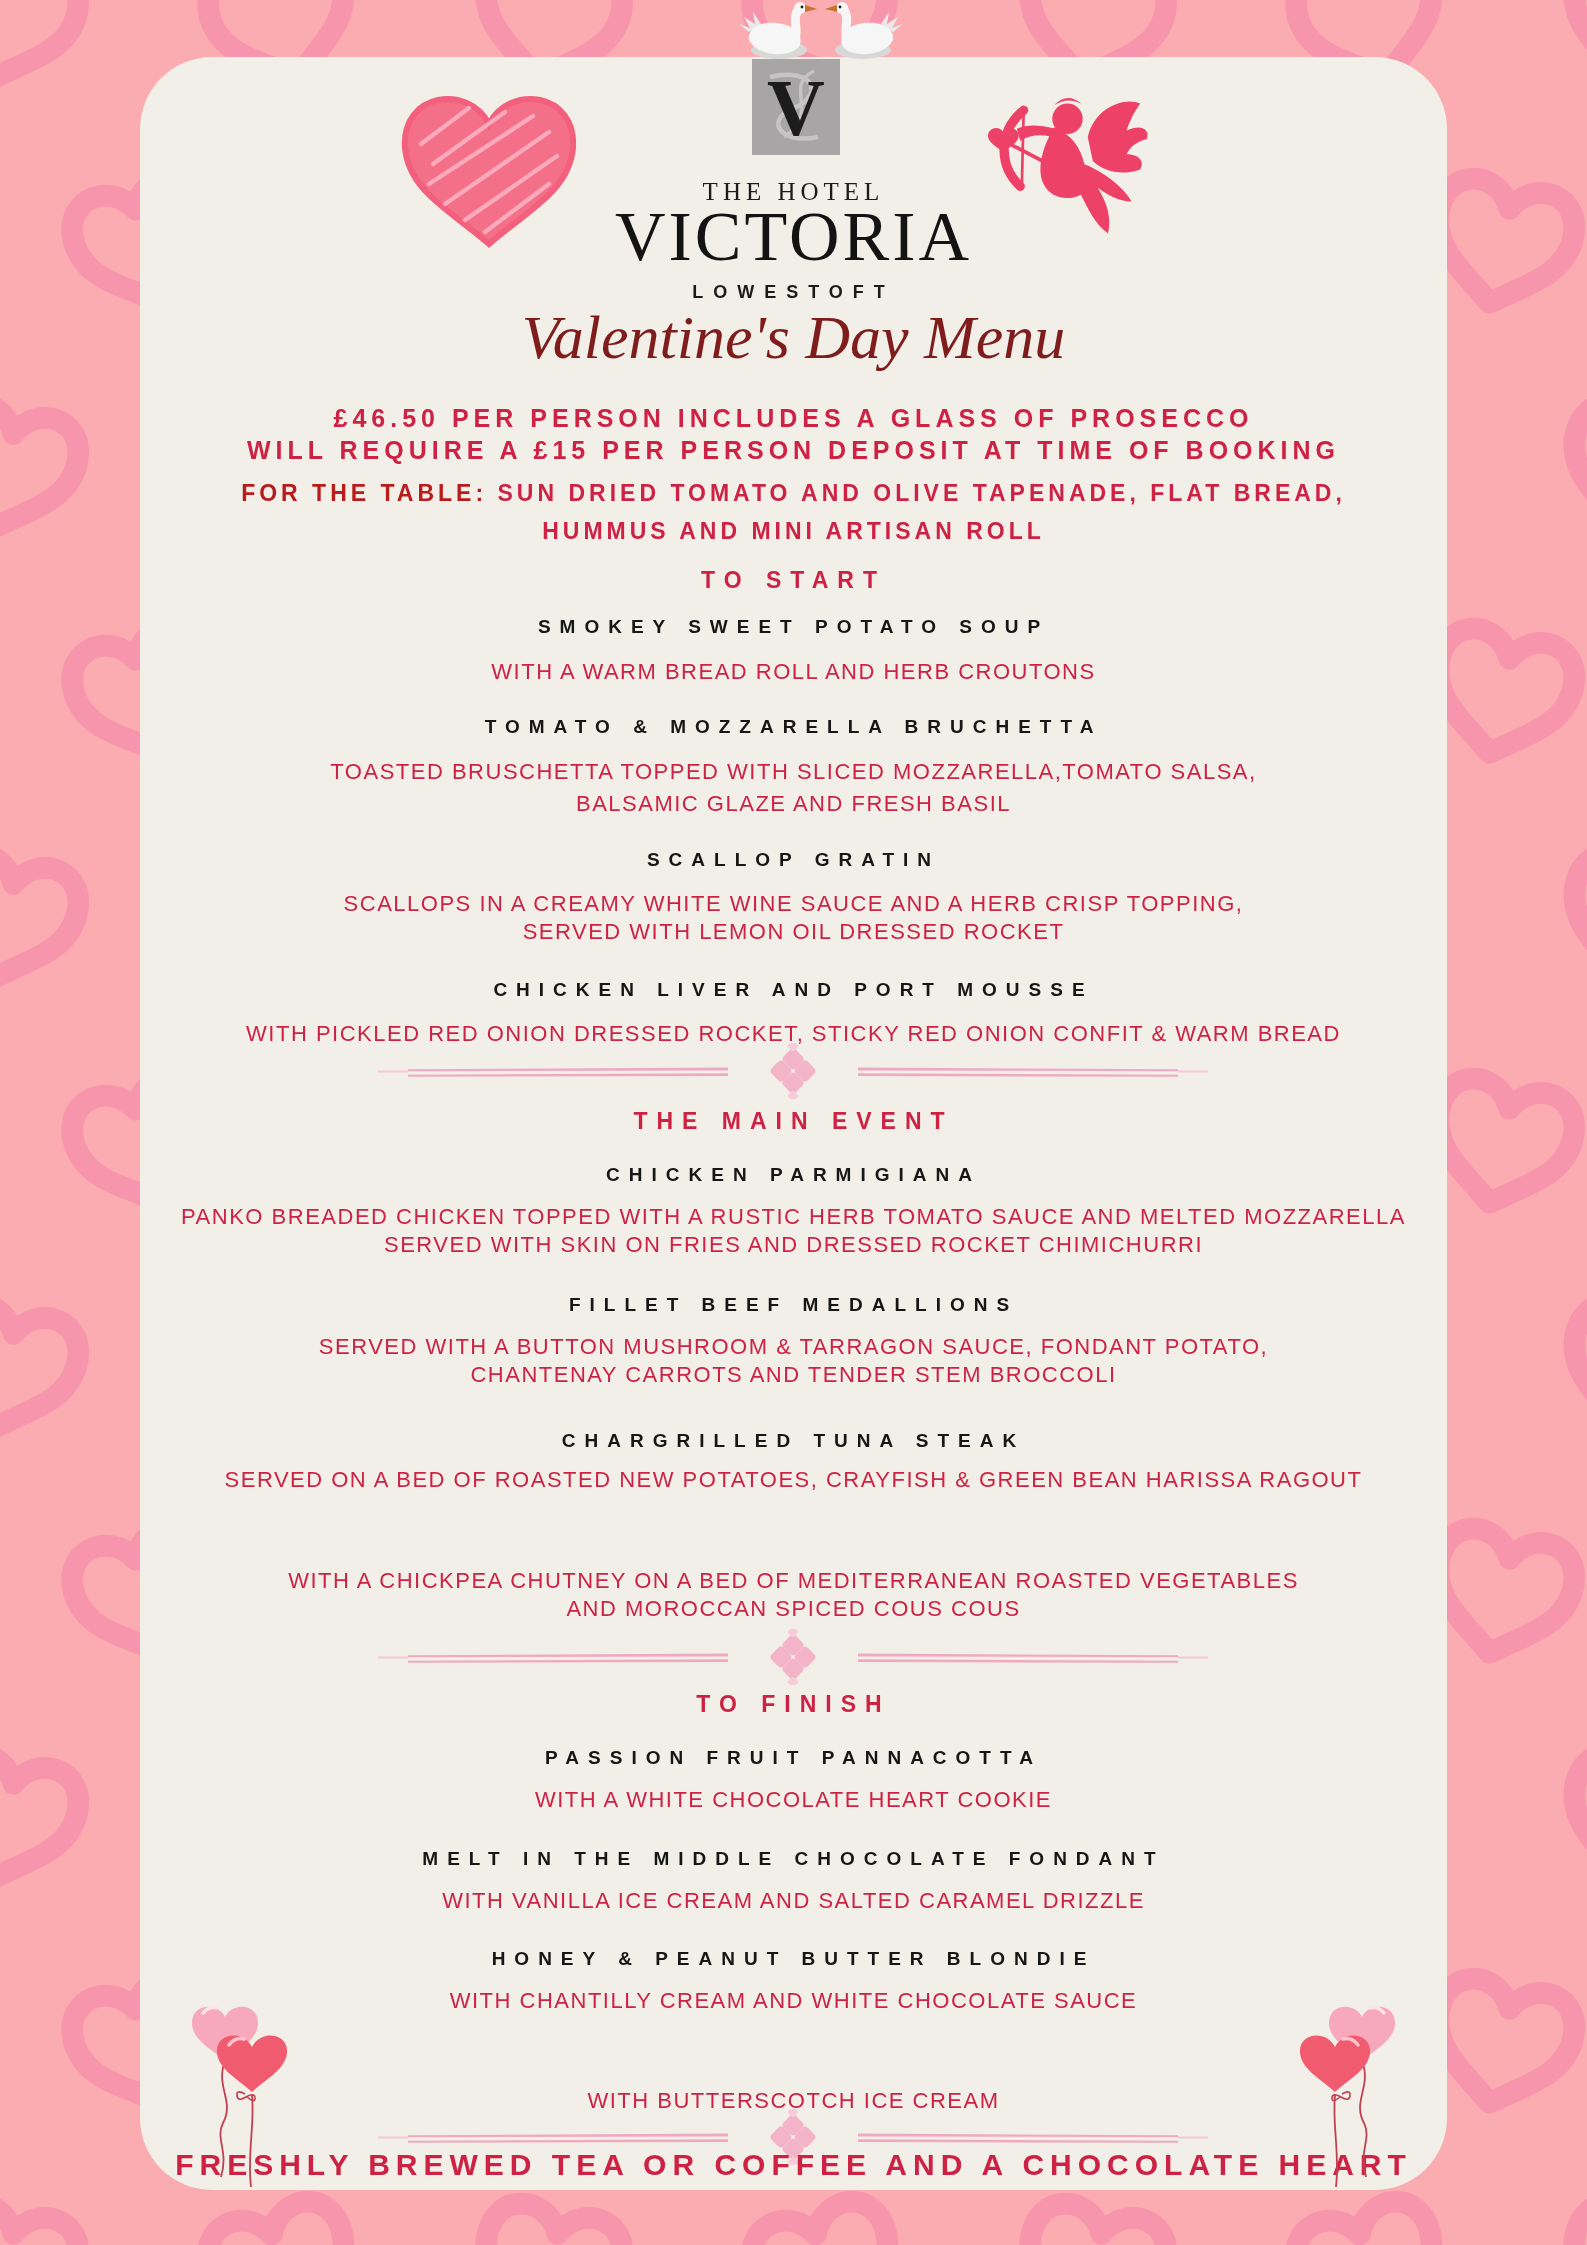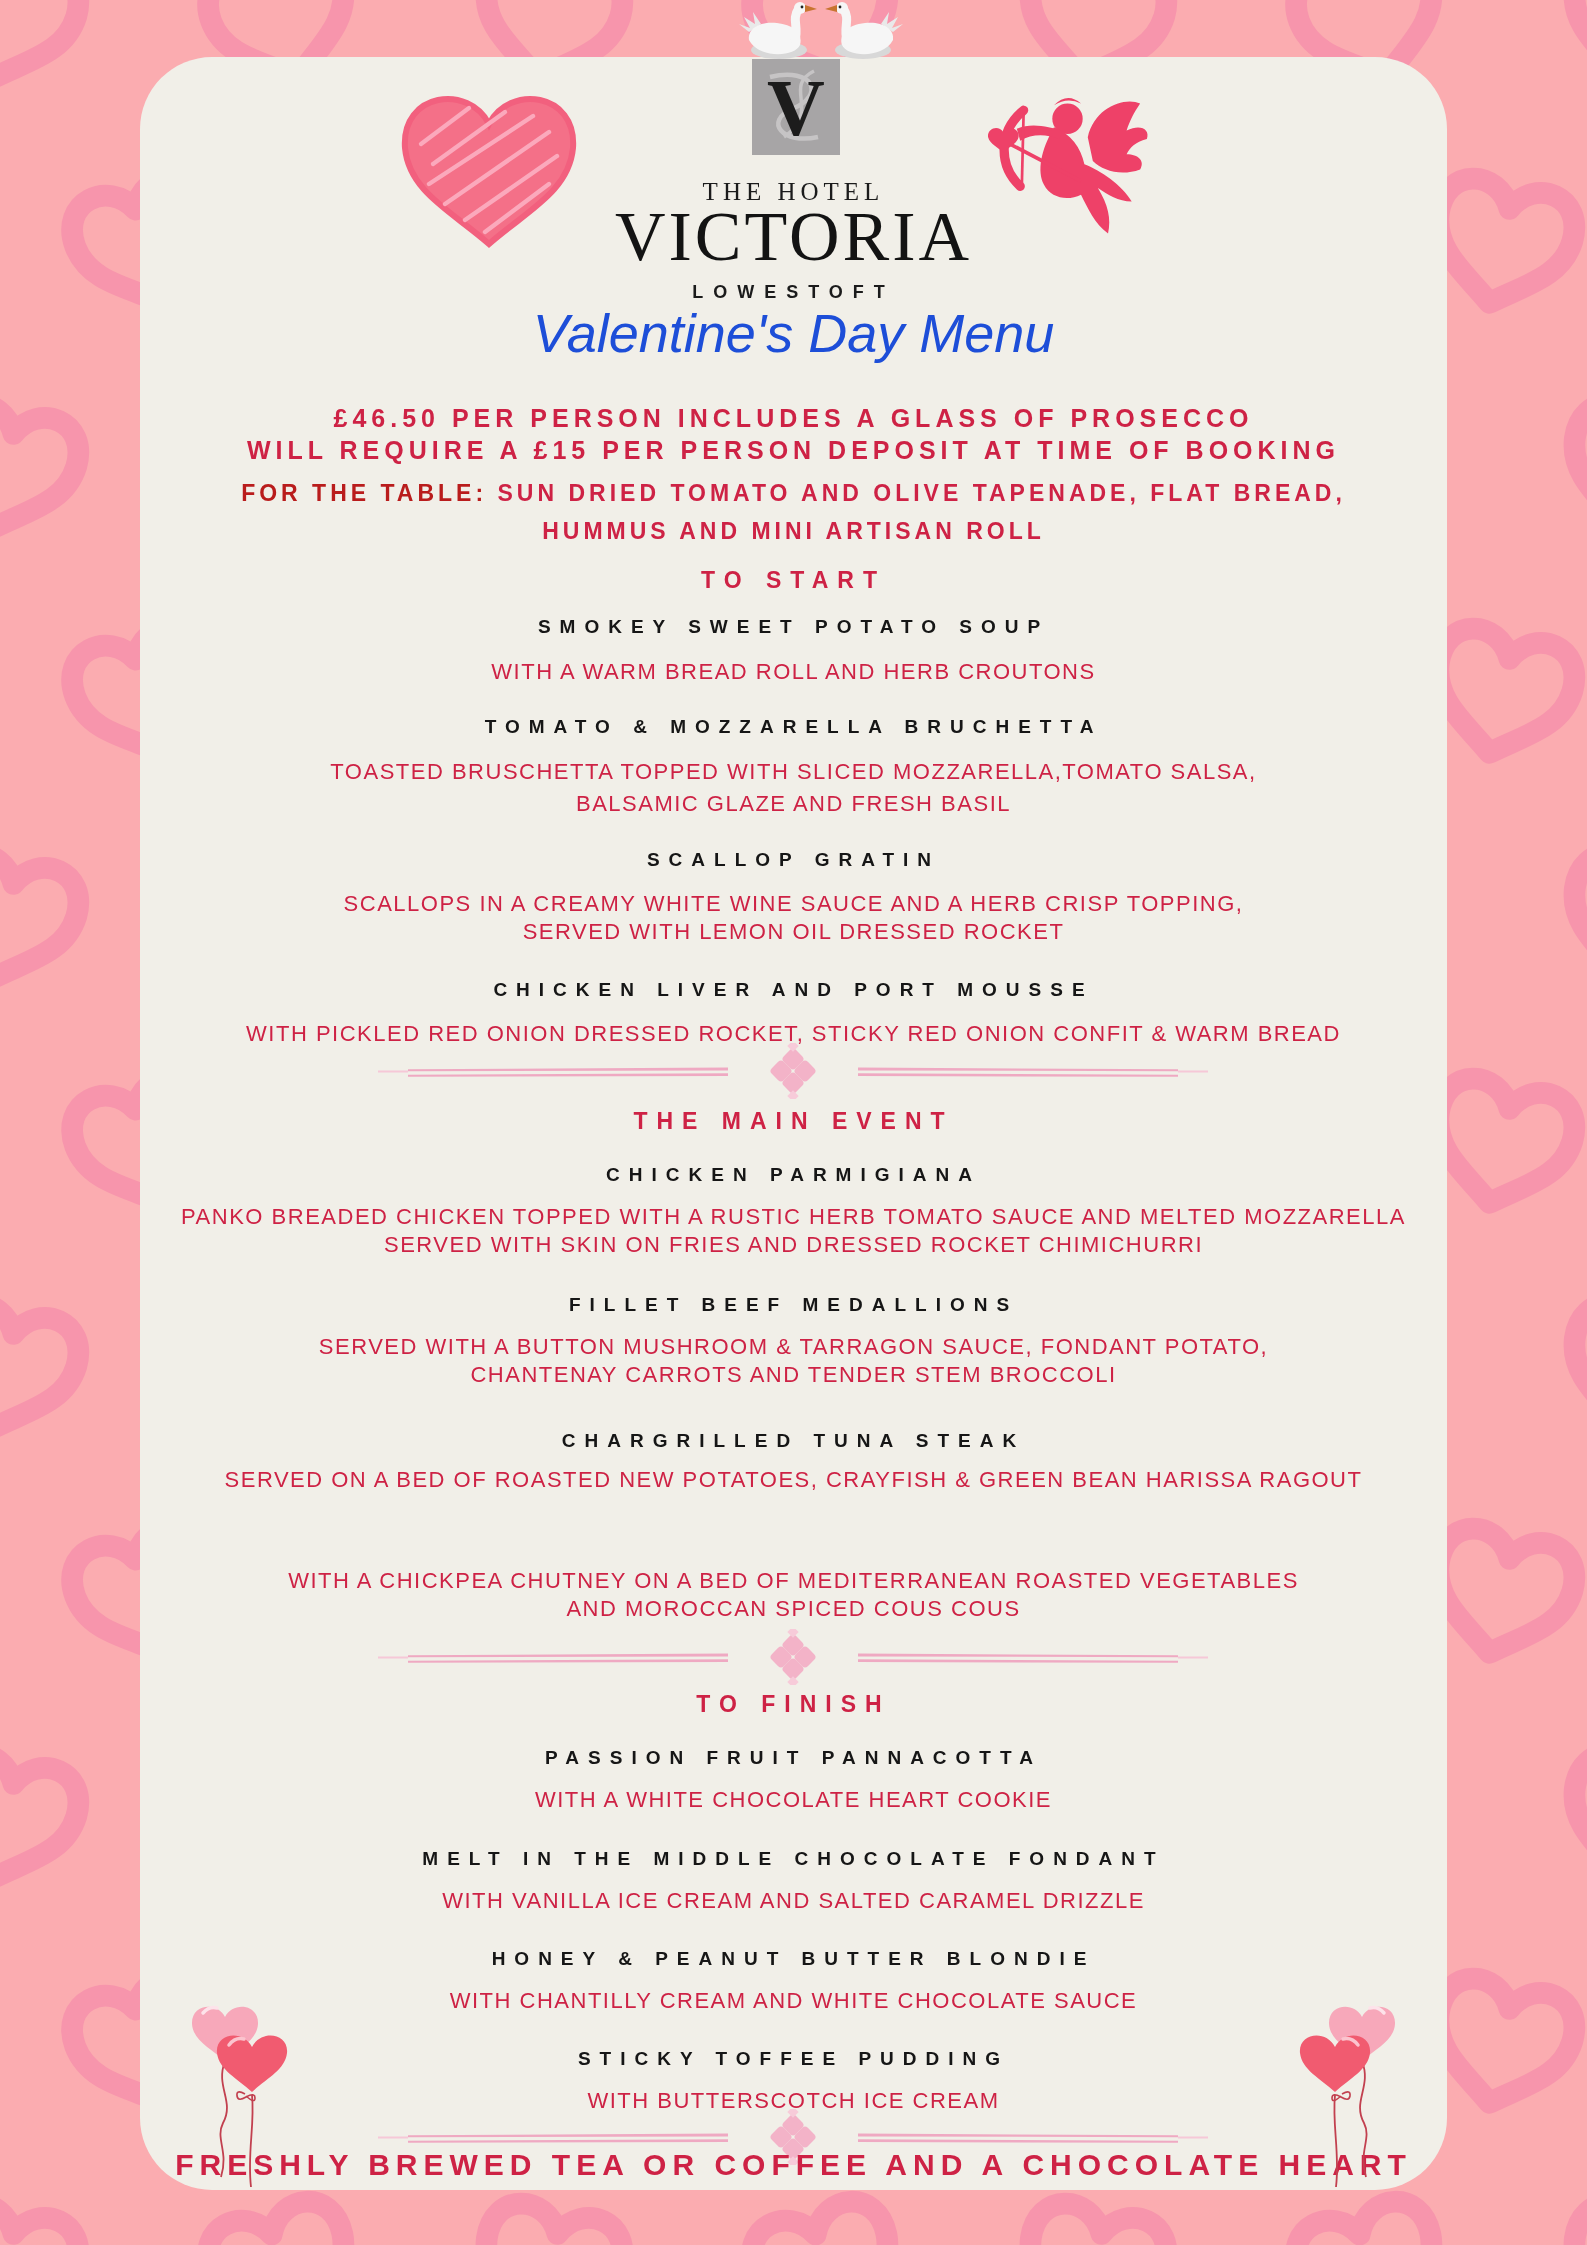--- a/index.html
+++ b/index.html
@@ -6,21 +6,21 @@
   .page{position:relative;width:1587px;height:2245px;background:#FBACB0;overflow:hidden;
         font-family:"Liberation Sans",sans-serif;}
   #bg-hearts{position:absolute;left:0;top:0;width:1587px;height:2245px;}
   .card{position:absolute;left:140px;top:57px;width:1307px;height:2133px;
         background:#F1EFE8;border-radius:72px;}
   .deco{position:absolute;}
   .abs{position:absolute;left:140px;width:1307px;text-align:center;white-space:nowrap;}
   .hotel-top{font-family:"Liberation Serif",serif;font-size:25px;letter-spacing:5px;color:#1b1b1b;}
   .hotel-name{font-family:"Liberation Serif",serif;font-size:70px;letter-spacing:3px;color:#131313;}
   .hotel-town{font-size:18px;font-weight:700;letter-spacing:10px;color:#1b1b1b;}
-  .script-title{font-family:Liberation Sans, sans-serif;font-style:italic;font-size:54px;color:#1d4ed8;}
+  .script-title{font-family:Liberation Serif, serif;font-style:italic;font-size:62px;color:#7f1d1d;}
   .price{font-size:25px;font-weight:700;letter-spacing:5px;color:#CE2245;}
   .table-line{font-size:23px;font-weight:700;letter-spacing:4px;color:#CE2245;}
   .table-label{color:#b91c1c;}
   .sec-head{font-size:23px;font-weight:700;letter-spacing:9px;color:#CE2245;}
   .dish-name{font-size:19px;font-weight:700;letter-spacing:9px;color:#161616;}
   .dish-line{font-size:22px;font-weight:400;letter-spacing:1.5px;color:#CE2245;}
   .footer-line{font-size:30px;font-weight:700;letter-spacing:6px;color:#CE2245;}
 </style>
 </head>
 <body>
@@ -241,21 +241,20 @@
     </g>
   </svg>
 
   <div class="abs sec-head" style="top:1691px">TO FINISH</div>
   <div class="abs dish-name" style="top:1747px">PASSION FRUIT PANNACOTTA</div>
   <div class="abs dish-line" style="top:1787px">WITH A WHITE CHOCOLATE HEART COOKIE</div>
   <div class="abs dish-name" style="top:1848px">MELT IN THE MIDDLE CHOCOLATE FONDANT</div>
   <div class="abs dish-line" style="top:1888px">WITH VANILLA ICE CREAM AND SALTED CARAMEL DRIZZLE</div>
   <div class="abs dish-name" style="top:1948px">HONEY &amp; PEANUT BUTTER BLONDIE</div>
   <div class="abs dish-line" style="top:1988px">WITH CHANTILLY CREAM AND WHITE CHOCOLATE SAUCE</div>
-  <div class="abs dish-name" style="top:2048px">STICKY TOFFEE PUDDING</div>
   <div class="abs dish-line" style="top:2088px">WITH BUTTERSCOTCH ICE CREAM</div>
 
   <svg class="deco" style="left:378px;top:2109px" width="830" height="56" viewBox="0 0 830 56">
     <g fill="#EFA9C2">
       <polygon points="30,26.2 350,24.6 350,27.4 30,28.2"></polygon>
         <polygon points="30,31.8 350,30.2 350,33 30,33.8"></polygon>
       <polygon points="800,26.2 480,24.6 480,27.4 800,28.2"></polygon>
         <polygon points="800,31.8 480,30.2 480,33 800,33.8"></polygon>
       <rect x="0" y="27.5" width="30" height="2" fill="#F6C8D7"></rect>
         <rect x="800" y="27.5" width="30" height="2" fill="#F6C8D7"></rect>

